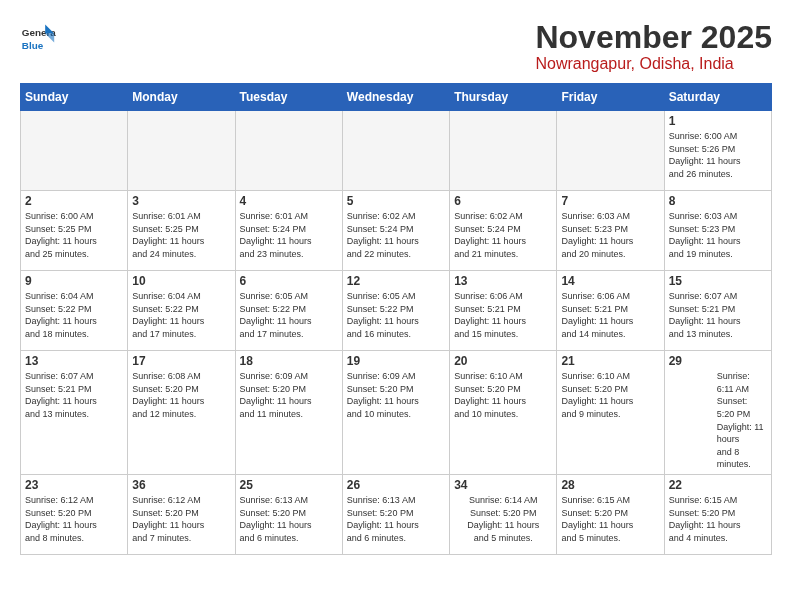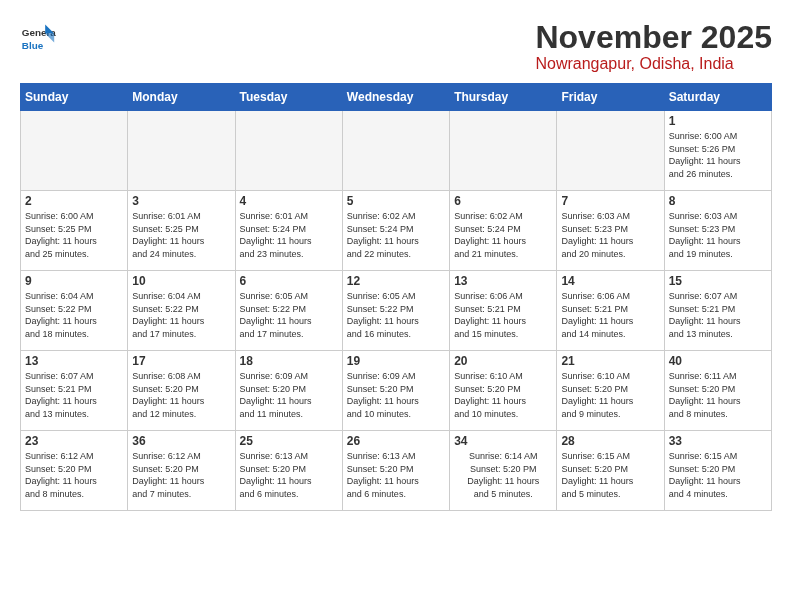--- a/index.html
+++ b/index.html
@@ -272,22 +272,22 @@
 and 10 minutes.</div>
           </td>
           <td>
             <span class="day-number">21</span>
             <div class="day-info" style="white-space: pre-line;">Sunrise: 6:10 AM
 Sunset: 5:20 PM
 Daylight: 11 hours
 and 9 minutes.</div>
           </td>
           <td>
-            <span class="day-number">40</span>
-            <div class="day-info" style="white-space: pre-line;">Sunrise: 6:11 AM
+            <span class="day-number">29</span>
+            <div class="day-info" style="white-space: pre-line; margin-left: 48px;">Sunrise: 6:11 AM
 Sunset: 5:20 PM
 Daylight: 11 hours
 and 8 minutes.</div>
           </td>
         </tr>
         <tr>
           <td>
             <span class="day-number">23</span>
             <div class="day-info" style="white-space: pre-line;">Sunrise: 6:12 AM
 Sunset: 5:20 PM
@@ -323,21 +323,21 @@
 and 5 minutes.</div>
           </td>
           <td>
             <span class="day-number">28</span>
             <div class="day-info" style="white-space: pre-line;">Sunrise: 6:15 AM
 Sunset: 5:20 PM
 Daylight: 11 hours
 and 5 minutes.</div>
           </td>
           <td>
-            <span class="day-number">33</span>
+            <span class="day-number">22</span>
             <div class="day-info" style="white-space: pre-line;">Sunrise: 6:15 AM
 Sunset: 5:20 PM
 Daylight: 11 hours
 and 4 minutes.</div>
           </td>
         </tr>
       </tbody>
   </table>
 </div>
 

